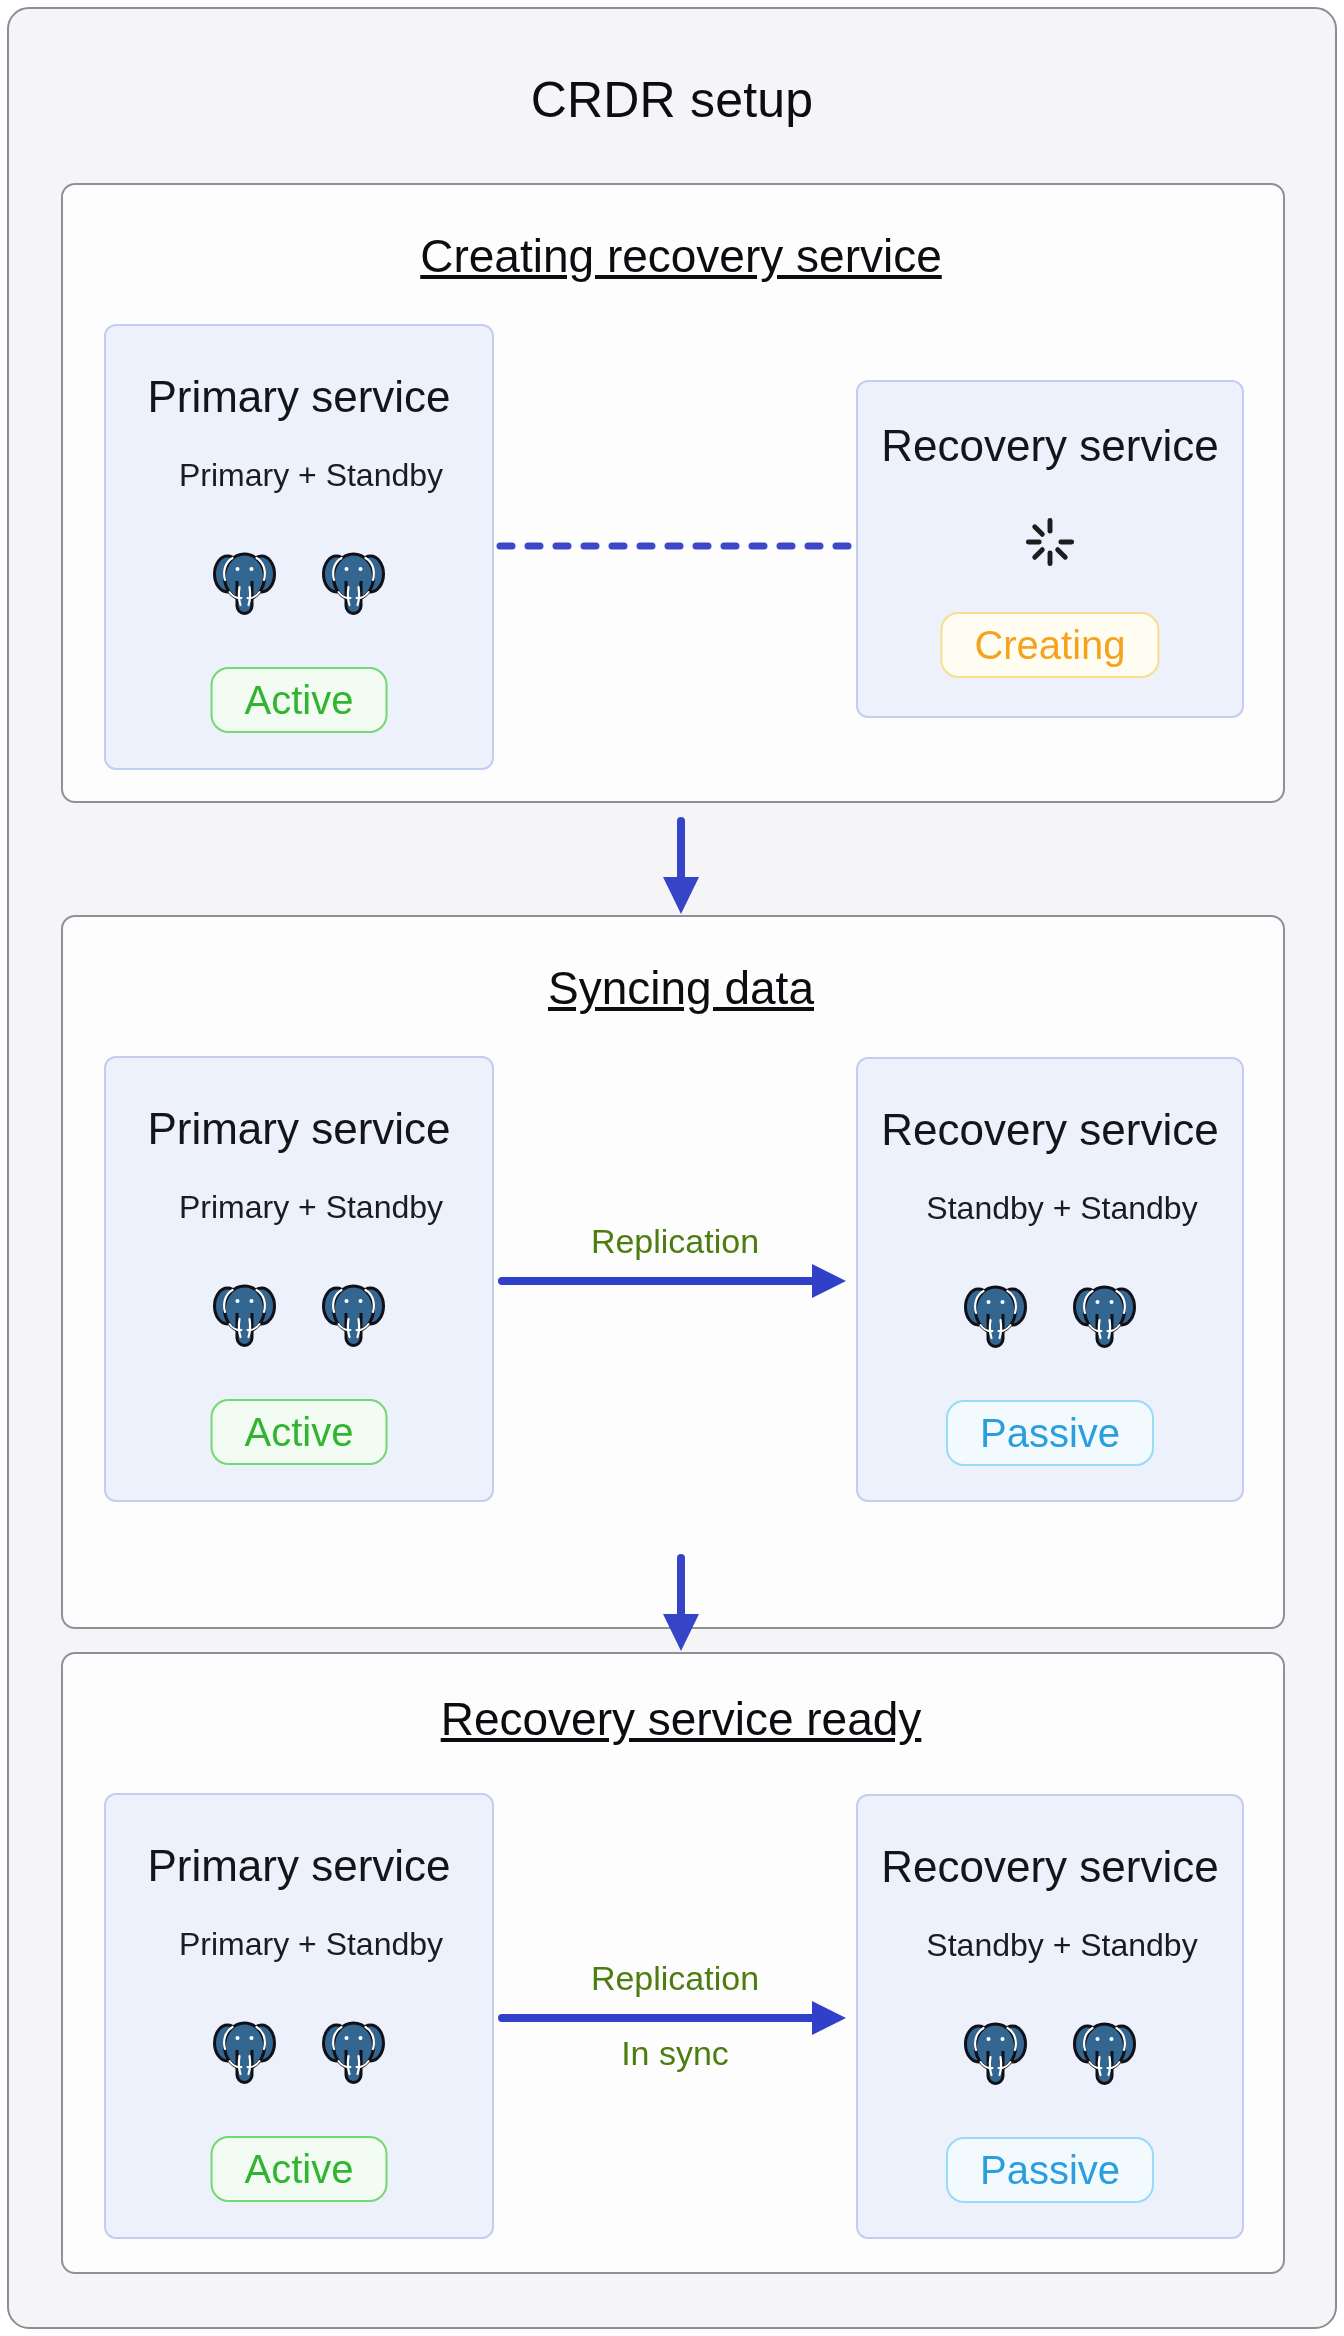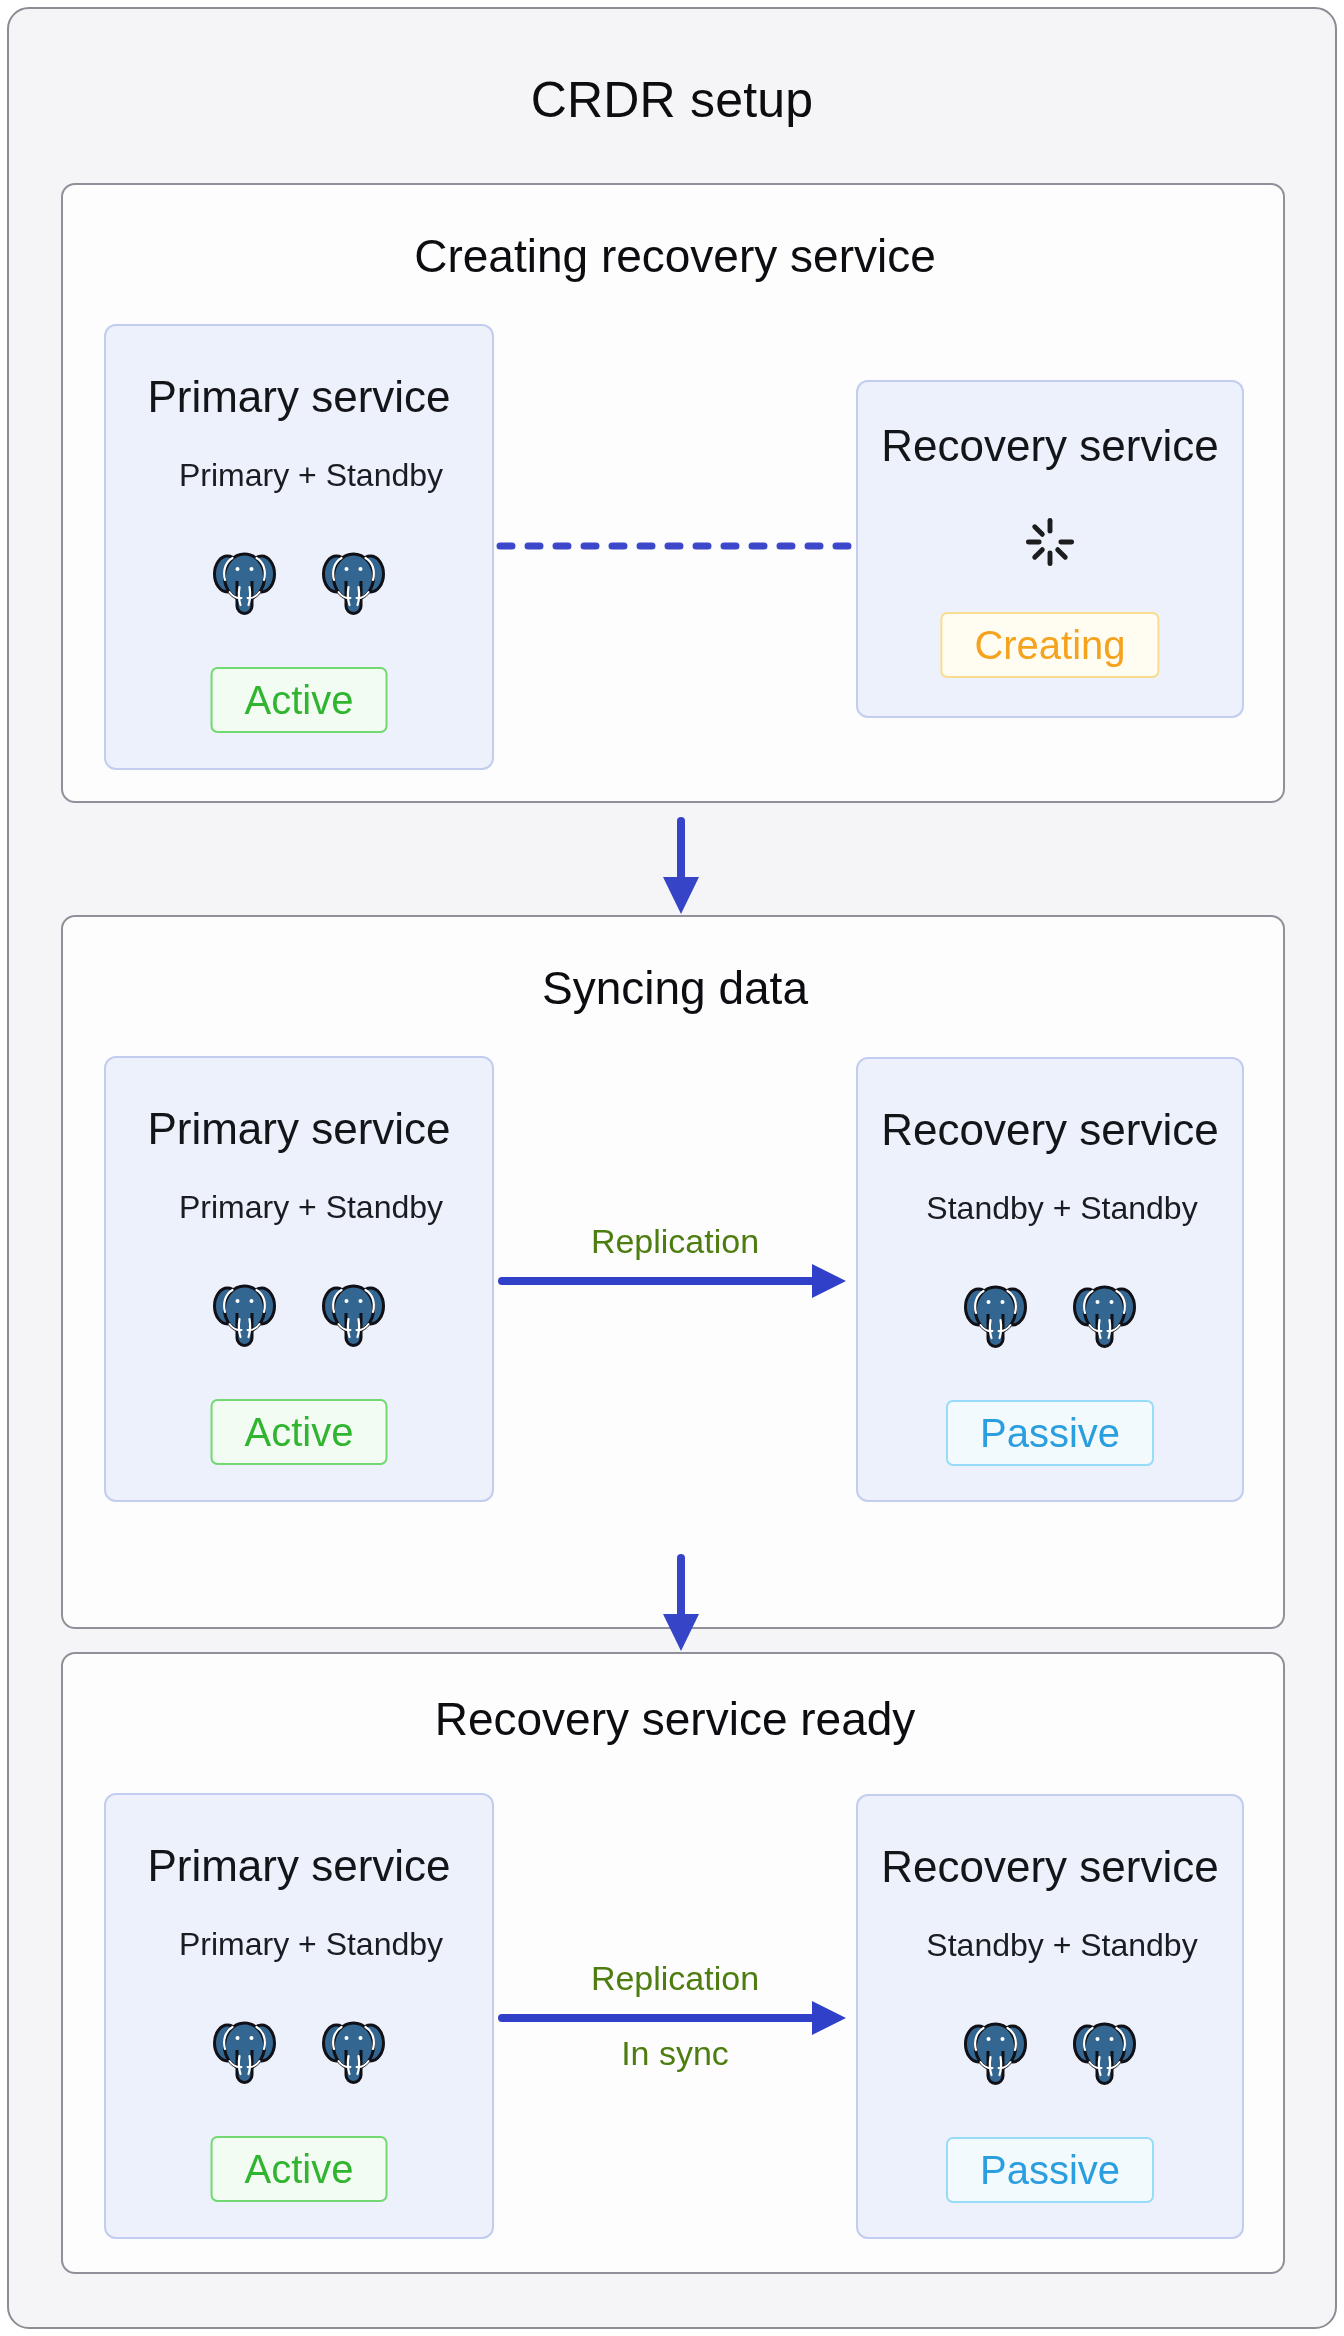--- a/index.html
+++ b/index.html
@@ -19,22 +19,22 @@
   }
   .section{
     position:absolute;left:52px;width:1224px;
     background:#fdfdfe;border:2px solid #90909a;border-radius:14px;
     box-sizing:border-box;
   }
   #section-1{top:174px;height:620px;}
   #section-2{top:906px;height:714px;}
   #section-3{top:1643px;height:622px;}
   .section-title{
-    position:absolute;top:44px;left:2px;width:100%;text-align:center;
-    font-size:46px;font-weight:500;color:#0c0d10;
+    position:absolute;top:44px;left:8px;width:100%;text-align:center;
+    font-size:46px;font-weight:500;color:#0c0d10;text-decoration:underline;
   }
   #section-3 .section-title{top:38px;}
   .card{
     position:absolute;background:#edf1fb;border:2px solid #c2cdf0;
     border-radius:12px;box-sizing:border-box;padding-left:48px;
   }
   .card.primary{left:41px;top:139px;width:390px;height:446px;}
   .card.recovery{left:793px;top:140px;width:388px;height:445px;}
   #section-1 .card.recovery{top:195px;height:338px;}
   .card-title{
@@ -46,21 +46,21 @@
     position:absolute;top:131px;left:12px;width:100%;text-align:center;
     font-size:32px;font-weight:400;color:#1a1c21;
   }
   .elephants{
     position:absolute;top:221px;left:0;width:100%;
     display:flex;justify-content:center;gap:44px;
   }
   .elephants svg{width:65px;height:72px;display:block;}
   .badge{
     position:absolute;left:50%;top:341px;transform:translateX(-50%);
-    font-size:40px;line-height:46px;padding:8px 32px;border-radius:7px;
+    font-size:40px;line-height:46px;padding:8px 32px;border-radius:18px;
     border:2px solid;white-space:nowrap;
   }
   .badge.active{color:#31b531;border-color:#72d872;background:#f3fcf3;}
   .badge.creating{color:#f5a31f;border-color:#f9dd8f;background:#fffdf2;top:230px;}
   .badge.passive{color:#2a9ede;border-color:#96dcf8;background:#f3fafd;}
   .spinner{
     position:absolute;left:50%;top:134px;transform:translateX(-50%);
     width:52px;height:52px;
   }
   .connector{position:absolute;left:431px;width:362px;}

